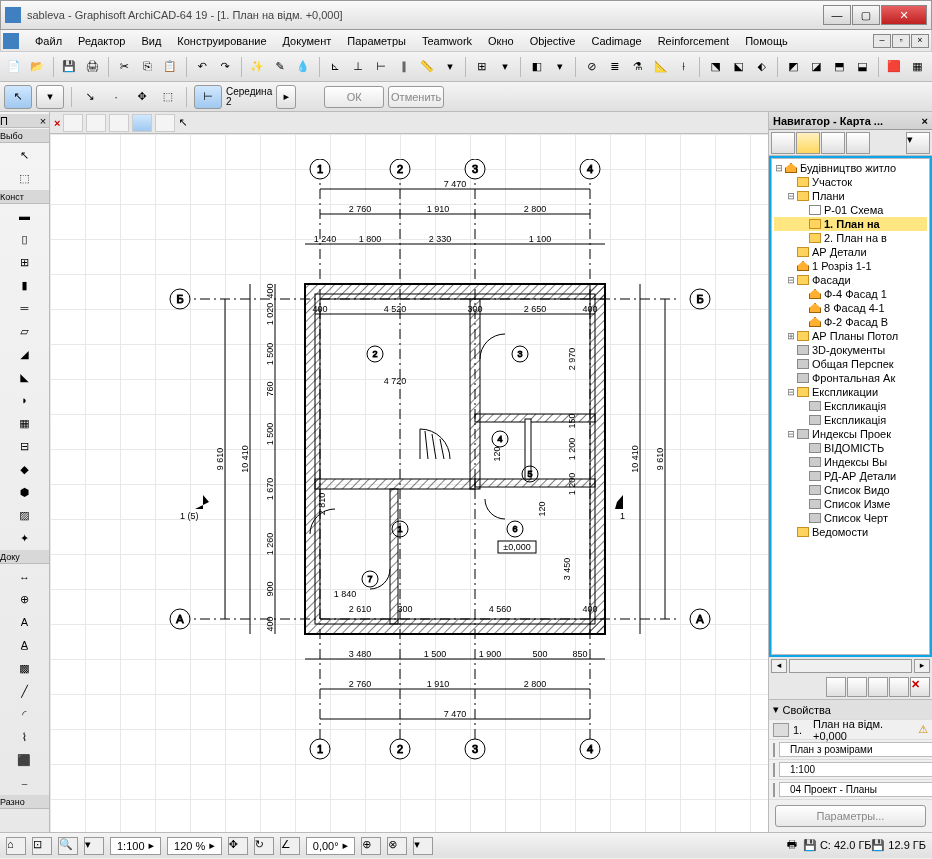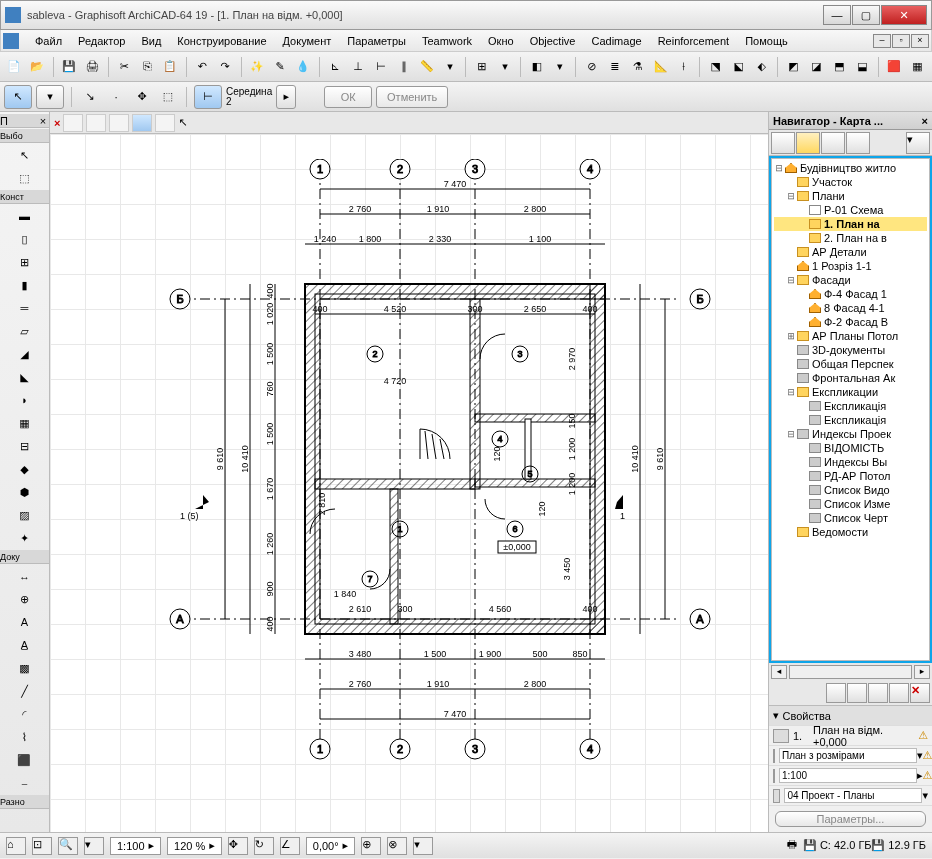--- a/index.html
+++ b/index.html
@@ -17,21 +17,21 @@
 .menubar .mdi { margin-left: auto; display: flex; }
 .menubar .mdibtn { width: 18px; height: 14px; border: 1px solid #888; margin-left: 1px; background: #e8e8e8; font-size: 9px; text-align: center; }
 
 .toolbar { height: 30px; background: linear-gradient(#f4f4f4,#e0e0e0); border-bottom: 1px solid #bbb; display: flex; align-items: center; padding: 2px 4px; gap: 2px; }
 .tbtn { width: 22px; height: 22px; border: 1px solid transparent; display: flex; align-items: center; justify-content: center; cursor: pointer; }
 .tsep { width: 1px; height: 20px; background: #bbb; margin: 0 3px; }
 
 .secondbar { height: 30px; background: linear-gradient(#f4f4f4,#e0e0e0); border-bottom: 1px solid #bbb; display: flex; align-items: center; padding: 2px 4px; gap: 4px; }
 .segbtn { width: 28px; height: 24px; border: 1px solid #999; background: linear-gradient(#fff,#e0e0e0); border-radius: 3px; display: flex; align-items: center; justify-content: center; }
 .seglbl { font-size: 10px; line-height: 1; }
-.okbtn { width: 48px; height: 22px; border: 1px solid #999; background: linear-gradient(#fff,#e8e8e8); border-radius: 3px; color: #888; }
+.okbtn { width: 60px; height: 22px; border: 1px solid #999; background: linear-gradient(#fff,#e8e8e8); border-radius: 3px; color: #888; }
 
 .workspace { display: flex; height: 720px; }
 .leftpanel { width: 50px; background: linear-gradient(#f4f4f4,#e8e8e8); border-right: 1px solid #bbb; display: flex; flex-direction: column; align-items: center; padding: 2px 0; gap: 1px; position: relative; }
 .leftpanel .hdr { width: 100%; height: 14px; background: #d8d8d8; font-size: 9px; text-align: center; line-height: 14px; border-bottom: 1px solid #bbb; display: flex; align-items: center; }
 .leftpanel .hdr .x { margin-left: auto; width: 12px; cursor: pointer; }
 .leftpanel .tool { width: 22px; height: 22px; display: flex; align-items: center; justify-content: center; cursor: pointer; }
 
 .canvaswrap { flex: 1; display: flex; flex-direction: column; background: #fff; position: relative; }
 .tabstrip { height: 22px; background: #e8e8e8; border-bottom: 1px solid #bbb; display: flex; align-items: center; padding: 0 4px; gap: 3px; }
 .tabstrip .ttool { width: 20px; height: 18px; border: 1px solid #ccc; background: #f4f4f4; }
@@ -52,22 +52,22 @@
 .tnode.sel span.lbl { font-weight: bold; }
 .indent1 { padding-left: 12px; } .indent2 { padding-left: 24px; text-align: right; }
 .fico { width: 12px; height: 10px; background: #ffd45e; border: 1px solid #c89020; }
 .dico { width: 12px; height: 10px; background: #fff; border: 1px solid #888; }
 .hico { width: 12px; height: 10px; background: #ffb030; border: 1px solid #a06000; clip-path: polygon(50% 0,100% 50%,100% 100%,0 100%,0 50%); }
 .gico { width: 12px; height: 10px; background: #ccc; border: 1px solid #888; }
 
 .props { background: #f0f0f0; border-top: 1px solid #bbb; }
 .proprow { display: flex; align-items: center; padding: 2px 4px; border-bottom: 1px solid #ddd; height: 20px; }
 .proprow .pico { width: 16px; height: 14px; margin-right: 4px; background: #ddd; border: 1px solid #999; }
-.proprow input { flex: 1; border: 1px solid #bbb; padding: 1px 2px; font-size: 10px; background: #fff; }
-.parbtn { width: 100%; height: 16px; margin: 3px 0; border-radius: 6px; }
+.proprow input { flex: 1; border: 1px solid #bbb; padding: 1px 10px; font-size: 10px; background: #fff; }
+.parbtn { width: 100%; height: 22px; margin: 3px 0; }
 
 .statusbar { height: 26px; background: linear-gradient(#f4f4f4,#e0e0e0); border-top: 1px solid #bbb; display: flex; align-items: center; padding: 0 6px; gap: 6px; }
 .sbtn { width: 20px; height: 18px; border: 1px solid #999; background: #f0f0f0; }
 .sfield { border: 1px solid #999; background: #fff; padding: 1px 6px; height: 18px; display: flex; align-items: center; }
 .sdisk { margin-left: auto; display: flex; }
 
 .floorplan { position: absolute; left: 70px; top: 25px; }
 .dim { font-size: 9px; }
 .axislbl { font-size: 11px; }
 
@@ -171,21 +171,21 @@
   <div class="tbtn">⬚</div>
   <div class="tsep"></div>
   <div class="segbtn" style="background:linear-gradient(#d0e8ff,#a0c8f0)">⊢</div>
   <div style="display:flex;flex-direction:column;line-height:1">
     <span class="seglbl">Середина</span>
     <span class="seglbl">2</span>
   </div>
   <div class="segbtn" style="width:20px">▸</div>
   <div style="width:20px"></div>
   <button class="okbtn">ОК</button>
-  <button class="okbtn" style="width:72px">Отменить</button>
+  <button class="okbtn" style="width:56px">Отменить</button>
 </div>
 
 <div class="workspace">
   <div class="leftpanel">
     <div class="hdr">
         <span>П</span>
         <span class="x">×</span>
       </div>
     <div class="hdr">Выбо</div>
     <div class="tool">↖</div>
@@ -579,21 +579,21 @@
           <span class="ico">
             <span class="gico"></span>
           </span>
           <span class="lbl">Индексы Вы</span>
         </div>
       <div class="tnode indent2">
           <span class="exp"></span>
           <span class="ico">
             <span class="gico"></span>
           </span>
-          <span class="lbl">РД-АР Потол</span>
+          <span class="lbl">РД-АР Детали</span>
         </div>
       <div class="tnode indent2">
           <span class="exp"></span>
           <span class="ico">
             <span class="gico"></span>
           </span>
           <span class="lbl">Список Видо</span>
         </div>
       <div class="tnode indent2">
           <span class="exp"></span>

